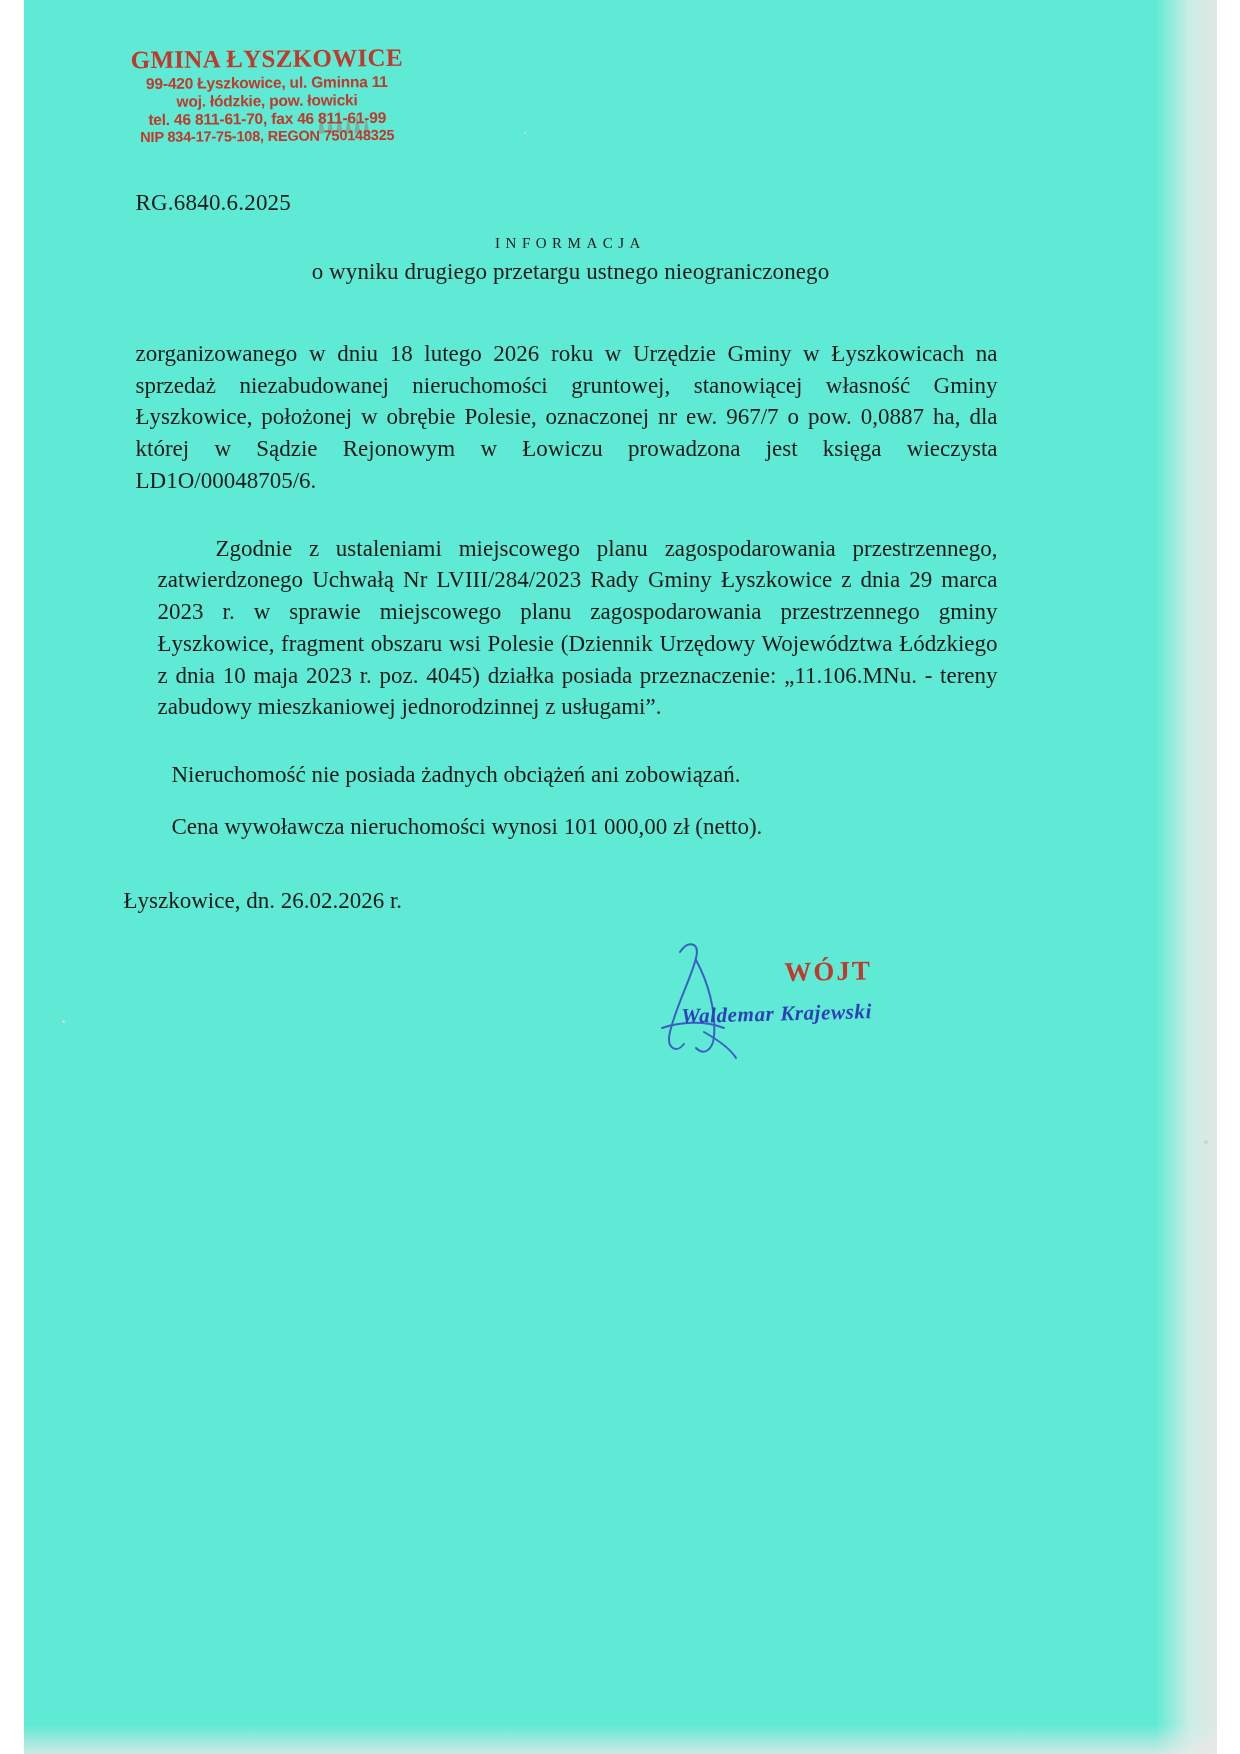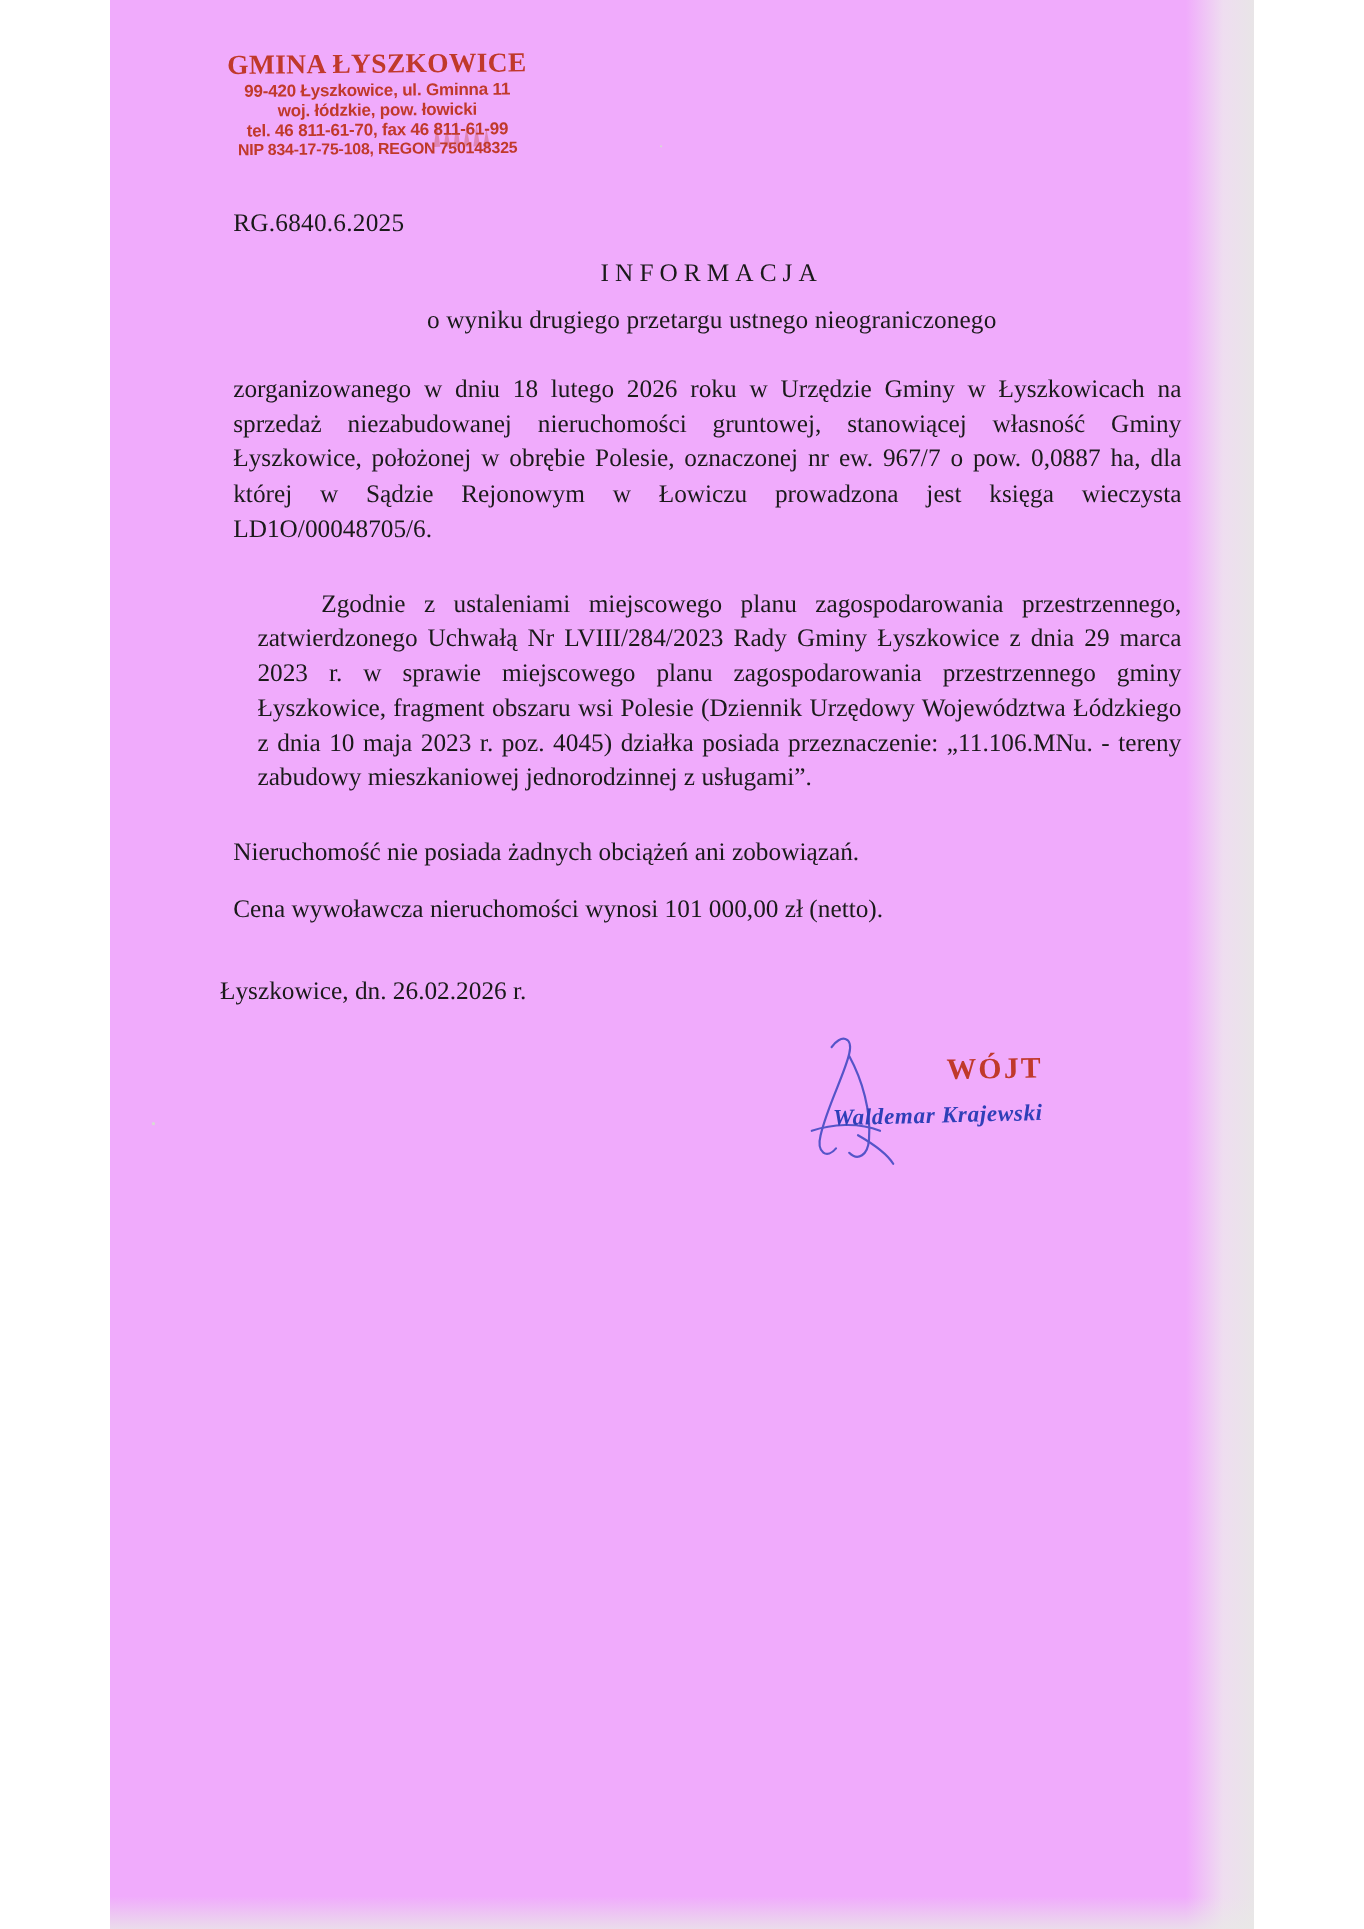--- a/index.html
+++ b/index.html
@@ -7,24 +7,24 @@
     margin: 0;
     padding: 0;
     background: #ffffff;
   }
   body {
     font-family: "Liberation Serif", "DejaVu Serif", serif;
     color: #1a1a1a;
   }
   .page {
     position: relative;
-    width: 1040px;
+    width: 1193px;
     height: 1754px;
     margin: 0 auto;
-    background: #f0abfc;
+    background: #5eead4;
     overflow: hidden;
   }
   
   .scan-edge-right {
     position: absolute;
     top: 0;
     right: 0;
     width: 62px;
     height: 1754px;
     background: linear-gradient(90deg, rgba(243,243,241,0) 0%, rgba(238,238,236,0.75) 55%, rgba(232,232,230,0.95) 100%);
@@ -93,23 +93,23 @@
     letter-spacing: 0.2px;
   }
   .title-block {
     position: absolute;
     left: 112px;
     top: 235px;
     width: 870px;
     text-align: center;
   }
   .doc-title {
-    font-size: 23px;
+    font-size: 15px;
     letter-spacing: 5.5px;
-    margin-bottom: 17px;
+    margin-bottom: 7px;
   }
   .doc-subtitle {
     font-size: 23px;
     letter-spacing: 0.1px;
   }
 
   .content {
     position: absolute;
     left: 112px;
     top: 338px;
@@ -121,20 +121,21 @@
     line-height: 1.38;
     text-align: justify;
     text-justify: inter-word;
   }
   p.para.indent {
     text-indent: 58px;
     margin-left: 22px;
   }
   p.para.tight {
     margin-bottom: 20px;
+    margin-left: 36px;
   }
   .gap-lg { height: 14px; }
 
   .date-line {
     position: absolute;
     left: 100px;
     top: 888px;
     font-size: 23px;
   }
 

